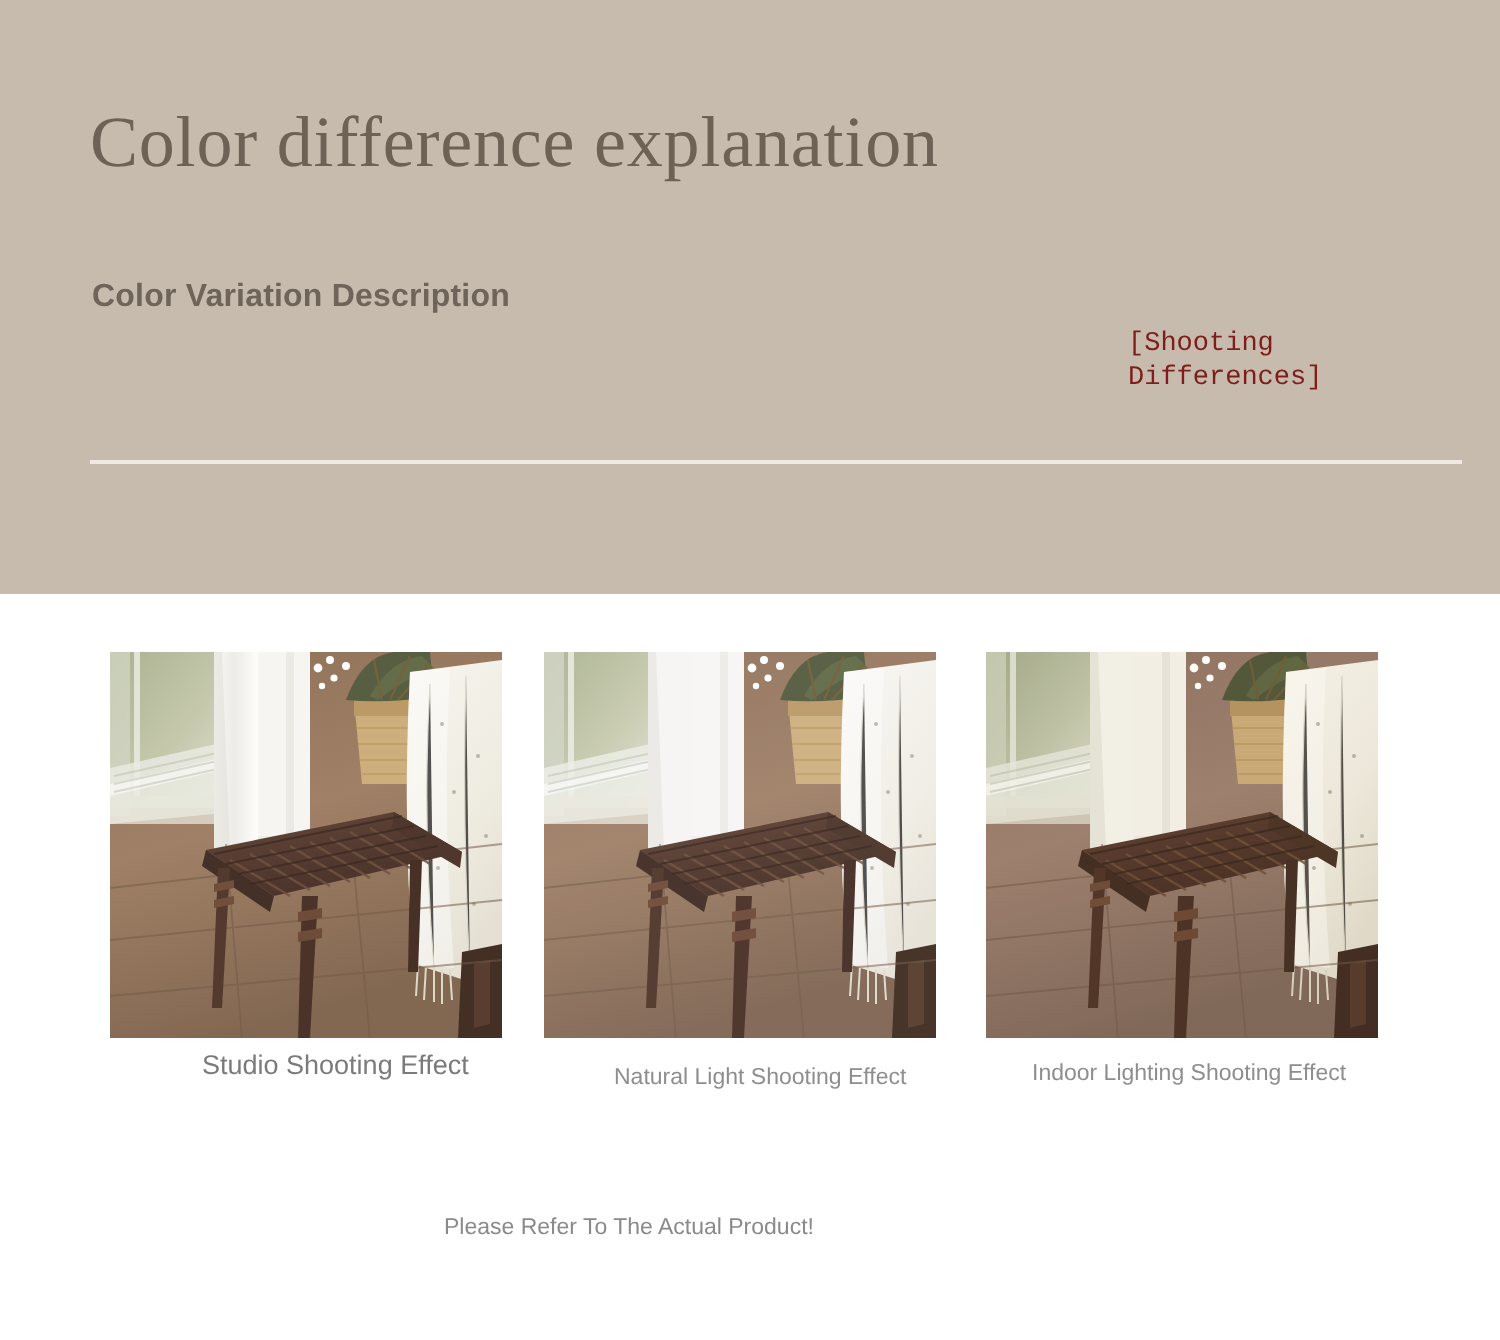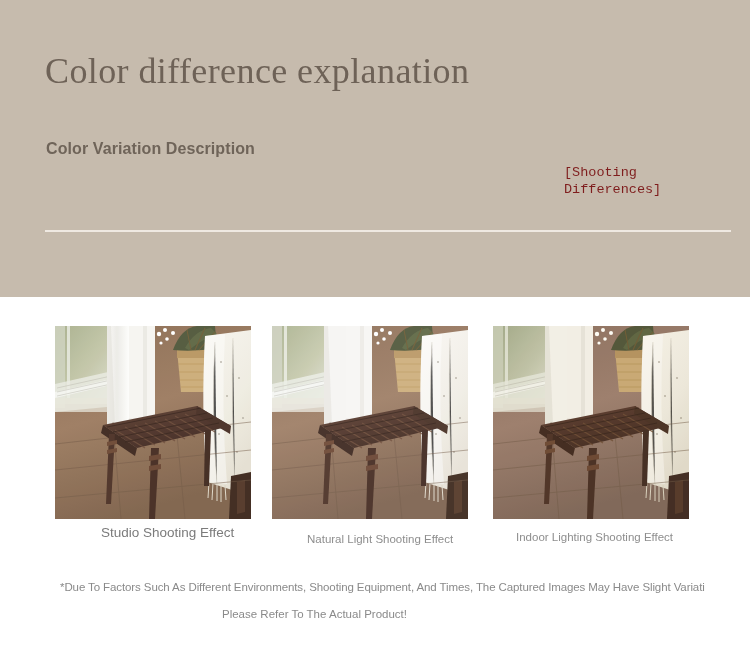--- a/index.html
+++ b/index.html
@@ -501,19 +501,18 @@
         <path d="M150 104 L156 104 L154 160 L149 160 Z" fill="#3a241b"></path>
 
         <rect x="0" y="0" width="196" height="193" fill="#ffdca8" opacity="0.07"></rect>
       </svg>
     </div>
 
     <div class="caption caption-1">Studio Shooting Effect</div>
     <div class="caption caption-3">Indoor Lighting Shooting Effect</div>
     <div class="caption caption-2">Natural Light Shooting Effect</div>
 
-    <div class="note-main">*Due To Factors Such As Different Environments, Shooting Equipment, And Times, The Captured Images May Have Slight Variati</div>
     <div class="note-sub">
       <div>Please Refer To The Actual Product!</div>
     </div>
 
   </div>
 </div>
 
 </body></html>

